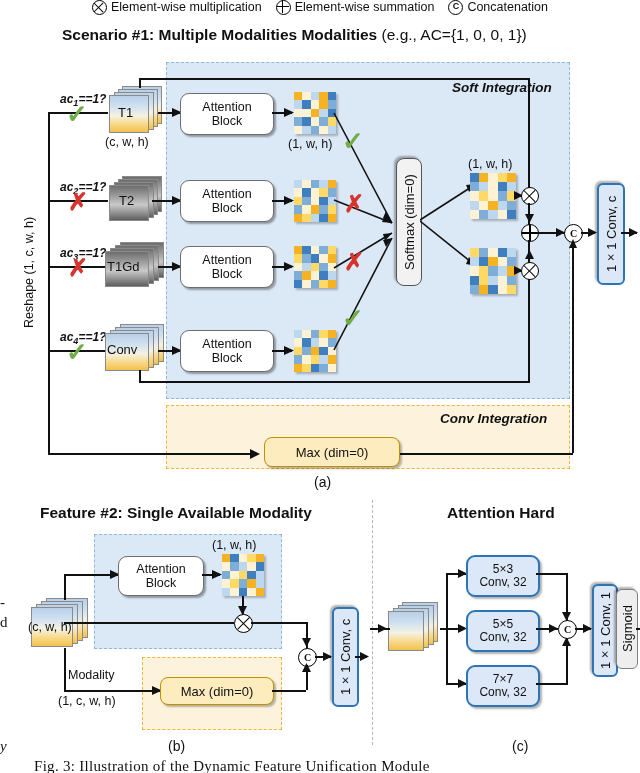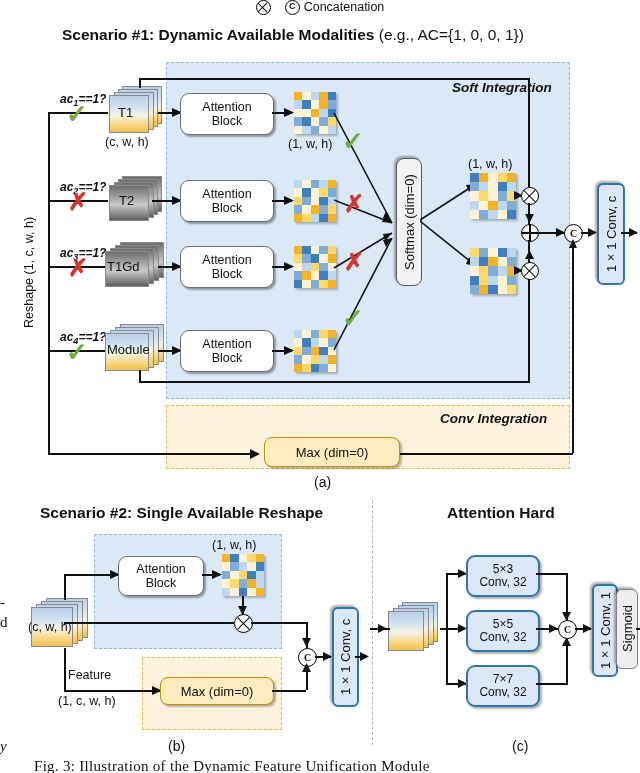--- a/index.html
+++ b/index.html
@@ -92,29 +92,34 @@
 
   .cap{font-family:"Liberation Serif",serif;font-size:15px;white-space:nowrap;}
   .sidetext{font-family:"Liberation Serif",serif;font-size:15px;color:#111;}
 </style>
 </head>
 <body>
 
 <div class="abs" id="legend">
   <span class="li">
     <span class="opglyph op-mul"></span>
+    <span>Element-wise multiplication</span>
+  </span>
+  <span class="li">
+    <span class="opglyph op-add"></span>
+    <span>Element-wise summation</span>
   </span>
   <span class="li">
     <span class="opglyph op-cat">C</span>
     <span>Concatenation</span>
   </span>
 </div>
 
 <div class="abs scen-title" style="left:62px;top:26px;">
-  <span>Scenario #1: Dynamic Available Modalities</span>
+  <span>Scenario #1: Multiple Modalities Modalities</span>
   <span class="lite">(e.g., AC={1, 0, 0, 1})</span>
 </div>
 
 <div class="abs soft-region" style="left:166px;top:62px;width:402px;height:335px;"></div>
 <div class="abs region-cap" style="left:452px;top:80px;">Soft Integration</div>
 
 <div class="abs hard-region" style="left:166px;top:405px;width:402px;height:62px;"></div>
 <div class="abs region-cap" style="left:440px;top:411px;">Conv Integration</div>
 
 <div class="abs axis-lbl rot90" style="left:22px;top:168px;height:160px;">Reshape (1, c, w, h)</div>
@@ -173,21 +178,21 @@
   <div class="sheet sh-gray" style="left:1px;top:9px;width:42px;height:34px;"></div>
 </div>
 <div class="stack-lbl ongray" style="left:107px;top:259px;">T1Gd</div>
 
 <div class="stack" style="left:104px;top:324px;width:62px;height:52px;">
   <div class="sheet sh-color" style="left:16px;top:0;width:42px;height:36px;"></div>
   <div class="sheet sh-color" style="left:11px;top:3px;width:42px;height:36px;"></div>
   <div class="sheet sh-color" style="left:6px;top:6px;width:42px;height:36px;"></div>
   <div class="sheet sh-color" style="left:1px;top:9px;width:42px;height:36px;"></div>
 </div>
-<div class="stack-lbl onwhite" style="left:107px;top:342px;">Module</div>
+<div class="stack-lbl onwhite" style="left:107px;top:342px;">Conv</div>
 
 <div class="abs ln lnh" style="left:158px;top:112px;width:22px;"></div>
 <svg class="abs" style="left:172px;top:106px;" width="14" height="14">
     <polygon points="0,2 10,6.5 0,11" fill="#111"></polygon>
   </svg>
 <div class="abs ln lnh" style="left:152px;top:200px;width:28px;"></div>
 <svg class="abs" style="left:172px;top:194px;" width="14" height="14">
     <polygon points="0,2 10,6.5 0,11" fill="#111"></polygon>
   </svg>
 <div class="abs ln lnh" style="left:158px;top:266px;width:22px;"></div>
@@ -483,21 +488,21 @@
 <div class="abs conv-box vert ctr" style="left:597px;top:183px;width:24px;height:98px;">1×1 Conv, c</div>
 <div class="abs ln lnh" style="left:621px;top:232px;width:16px;"></div>
 <svg class="abs" style="left:629px;top:226px;" width="14" height="14">
     <polygon points="0,2 9,6.5 0,11" fill="#111"></polygon>
   </svg>
 
 <div class="abs max-box ctr" style="left:264px;top:437px;width:134px;height:28px;">Max (dim=0)</div>
 
 <div class="abs panel-lbl" style="left:314px;top:474px;">(a)</div>
 
-<div class="abs scen-title" style="left:40px;top:504px;">Scenario #2: Single Available Reshape</div>
+<div class="abs scen-title" style="left:40px;top:504px;">Feature #2: Single Available Modality</div>
 
 <div class="abs soft-region" style="left:94px;top:534px;width:186px;height:113px;"></div>
 <div class="abs hard-region" style="left:142px;top:657px;width:138px;height:71px;"></div>
 
 <div class="stack" style="left:30px;top:598px;width:58px;height:52px;">
   <div class="sheet sh-color" style="left:16px;top:0;width:40px;height:38px;"></div>
   <div class="sheet sh-color" style="left:11px;top:3px;width:40px;height:38px;"></div>
   <div class="sheet sh-color" style="left:6px;top:6px;width:40px;height:38px;"></div>
   <div class="sheet sh-color" style="left:1px;top:9px;width:40px;height:38px;"></div>
 </div>
@@ -560,21 +565,21 @@
 <svg class="abs" style="left:301px;top:638px;" width="12" height="12">
     <polygon points="1,0 5.5,9 10,0" fill="#111"></polygon>
   </svg>
 <div class="opnode cat" style="left:298px;top:648px;width:17px;height:17px;">C</div>
 
 <div class="abs ln lnv" style="left:64px;top:648px;height:42px;"></div>
 <div class="abs ln lnh" style="left:64px;top:690px;width:96px;"></div>
 <svg class="abs" style="left:152px;top:684px;" width="14" height="14">
     <polygon points="0,2 10,6.5 0,11" fill="#111"></polygon>
   </svg>
-<div class="abs axis-lbl" style="left:68px;top:668px;">Feature</div>
+<div class="abs axis-lbl" style="left:68px;top:668px;">Modality</div>
 <div class="abs axis-lbl" style="left:58px;top:694px;">(1, c, w, h)</div>
 
 <div class="abs max-box ctr" style="left:160px;top:677px;width:112px;height:26px;">Max (dim=0)</div>
 
 <div class="abs ln lnh" style="left:272px;top:690px;width:34px;"></div>
 <div class="abs ln lnv" style="left:306px;top:665px;height:25px;"></div>
 <svg class="abs" style="left:301px;top:663px;" width="12" height="12">
     <polygon points="1,9 5.5,0 10,9" fill="#111"></polygon>
   </svg>
 

